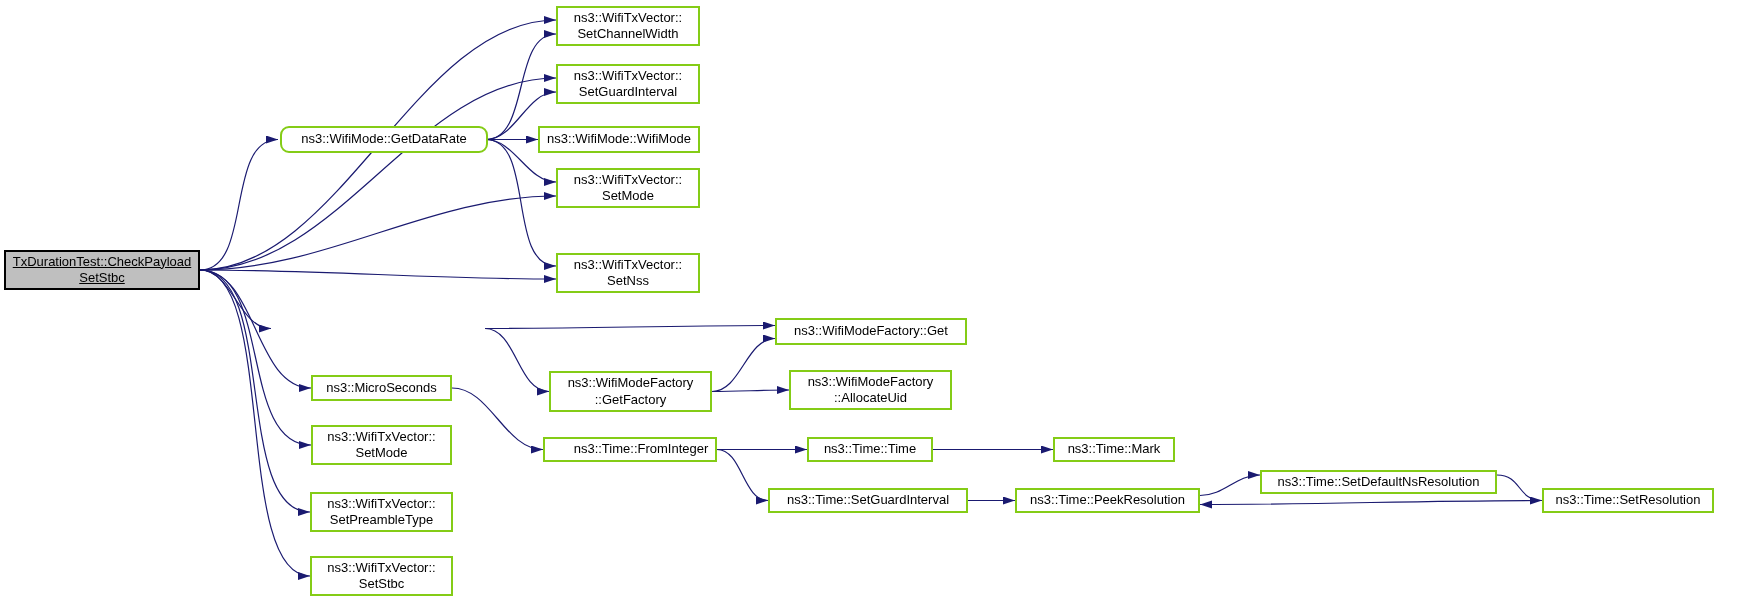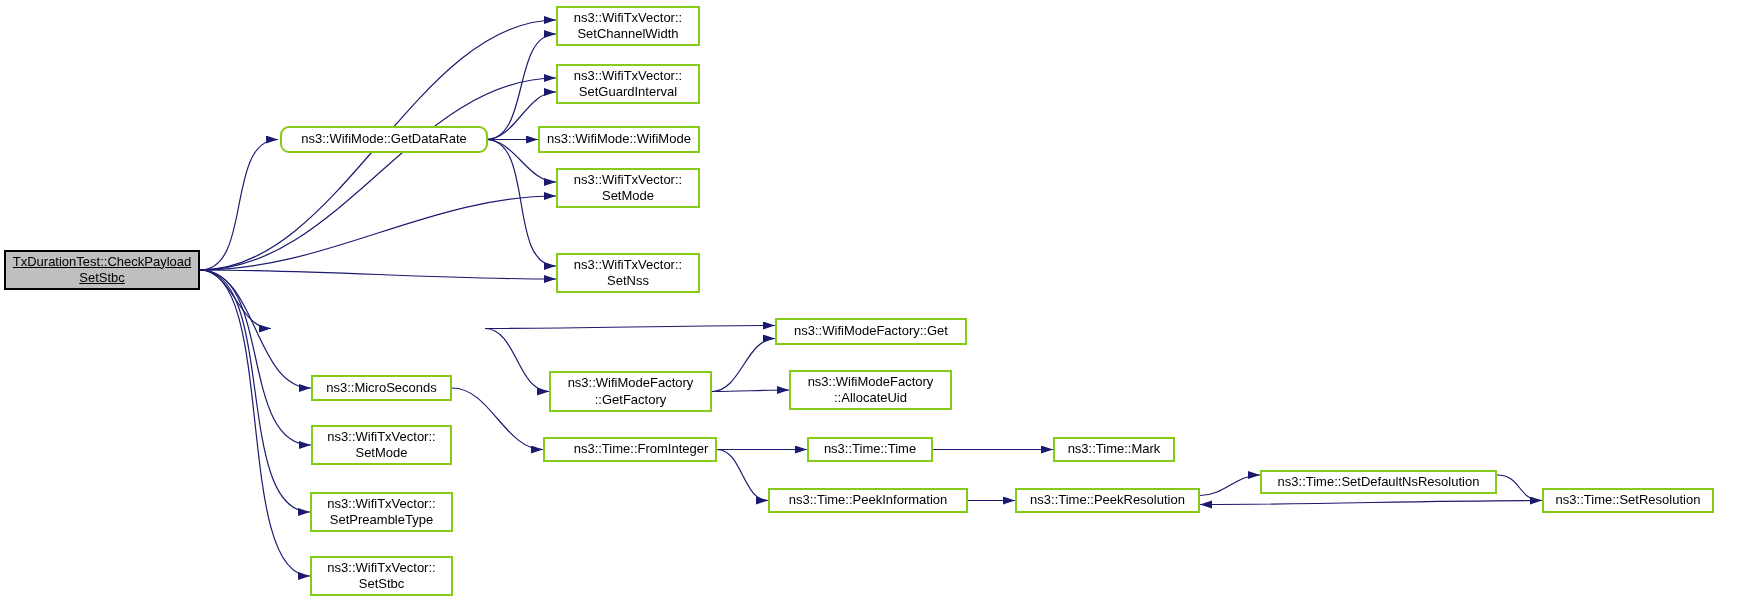--- a/index.html
+++ b/index.html
@@ -129,21 +129,21 @@
       <span>ns3::Time::Time</span>
     </div>
     <div class="node" style="left: 1053px; top: 437px; width: 122px; height: 25px;">
       <span>ns3::Time::Mark</span>
     </div>
     <div class="node" style="left: 310px; top: 492px; width: 143px; height: 40px;">
       <span>ns3::WifiTxVector::</span>
       <span>SetPreambleType</span>
     </div>
     <div class="node" style="left: 768px; top: 488px; width: 200px; height: 25px;">
-      <span>ns3::Time::PeekInformation</span>
+      <span>ns3::Time::SetGuardInterval</span>
     </div>
     <div class="node" style="left: 1015px; top: 488px; width: 185px; height: 25px;">
       <span>ns3::Time::PeekResolution</span>
     </div>
     <div class="node" style="left: 1260px; top: 470px; width: 237px; height: 24px;">
       <span>ns3::Time::SetDefaultNsResolution</span>
     </div>
     <div class="node" style="left: 1542px; top: 488px; width: 172px; height: 25px;">
       <span>ns3::Time::SetResolution</span>
     </div>

